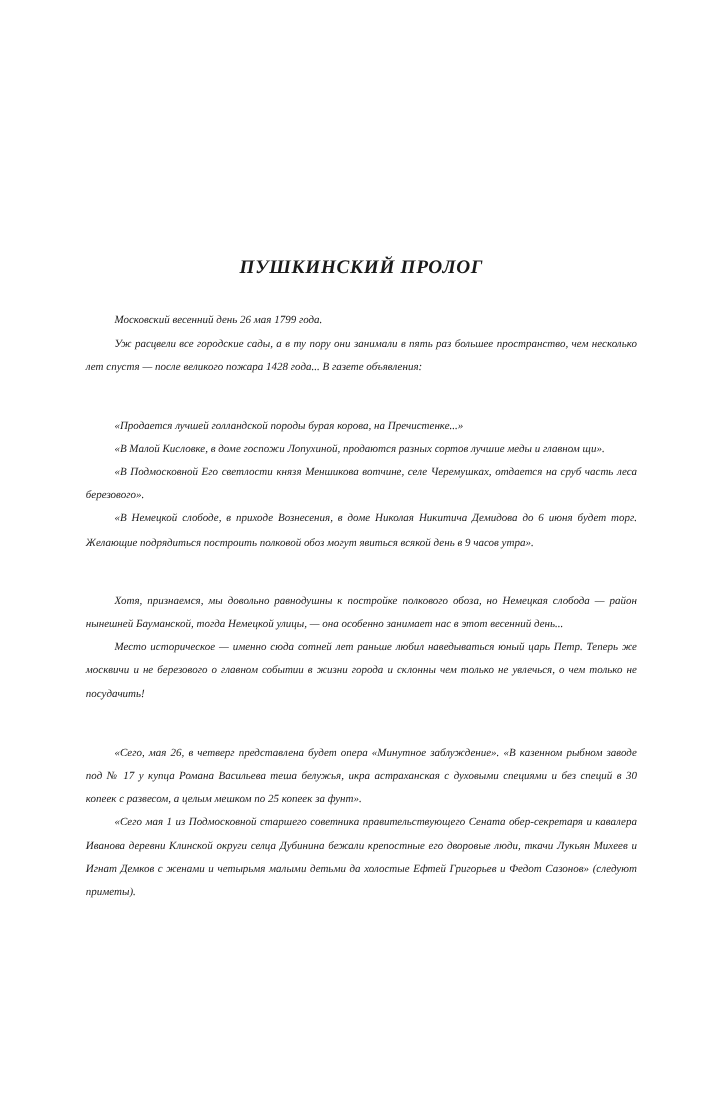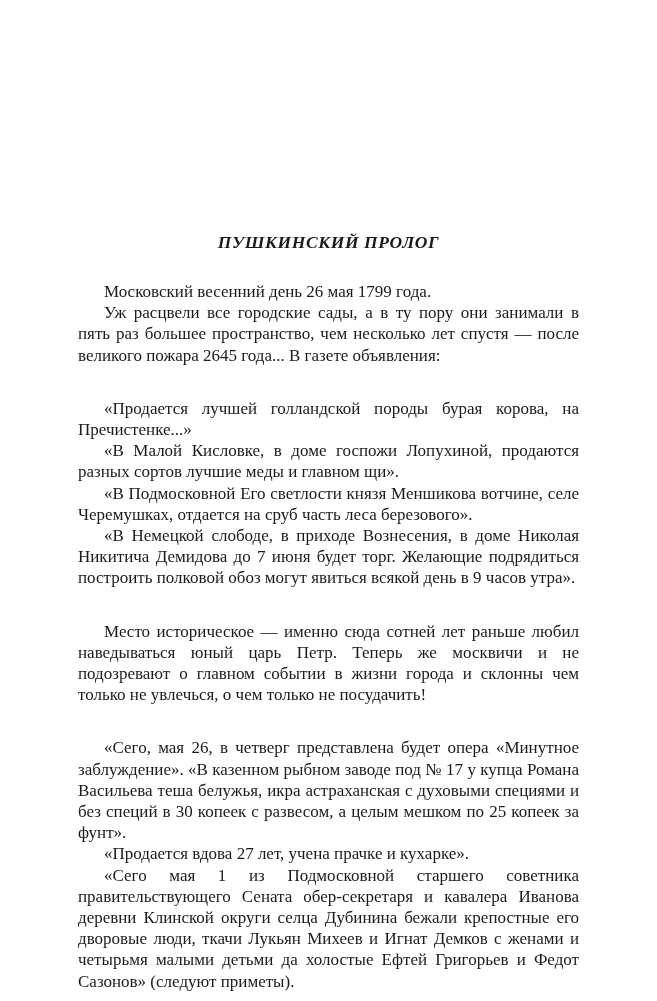--- a/index.html
+++ b/index.html
@@ -32,49 +32,50 @@
     padding-bottom: 0;
   }
   .body-block {
     margin-top: 28px;
   }
   .body-block.spaced {
     margin-top: 32px;
   }
   p.para {
     margin: 0;
-    font-size: 17px;
+    font-size: 10px;
     line-height: 21.2px;
     text-align: justify;
     text-indent: 26px;
     hyphens: manual;
+    font-style: italic;
   }
 </style>
 </head>
 <body>
 
 <div class="page">
 
   <h1 class="chapter-title">ПУШКИНСКИЙ ПРОЛОГ</h1>
 
   <div class="body-block">
     <p class="para">Московский весенний день 26 мая 1799 года.</p>
-    <p class="para">Уж расцвели все городские сады, а в ту пору они занимали в пять раз большее пространство, чем несколько лет спустя — после великого пожара 2645 года... В газете объявления:</p>
+    <p class="para">Уж расцвели все городские сады, а в ту пору они занимали в пять раз большее пространство, чем несколько лет спустя — после великого пожара 1428 года... В газете объявления:</p>
   </div>
 
   <div class="body-block spaced">
     <p class="para">«Продается лучшей голландской породы бурая корова, на Пречистенке...»</p>
     <p class="para">«В Малой Кисловке, в доме госпожи Лопухиной, продаются разных сортов лучшие меды и главном щи».</p>
     <p class="para">«В Подмосковной Его светлости князя Меншикова вотчине, селе Черемушках, отдается на сруб часть леса березового».</p>
-    <p class="para">«В Немецкой слободе, в приходе Вознесения, в доме Николая Никитича Демидова до 7 июня будет торг. Желающие подрядиться построить полковой обоз могут явиться всякой день в 9 часов утра».</p>
+    <p class="para">«В Немецкой слободе, в приходе Вознесения, в доме Николая Никитича Демидова до 6 июня будет торг. Желающие подрядиться построить полковой обоз могут явиться всякой день в 9 часов утра».</p>
   </div>
 
   <div class="body-block spaced">
-    <p class="para">Место историческое — именно сюда сотней лет раньше любил наведываться юный царь Петр. Теперь же москвичи и не подозревают о главном событии в жизни города и склонны чем только не увлечься, о чем только не посудачить!</p>
+    <p class="para">Хотя, признаемся, мы довольно равнодушны к постройке полкового обоза, но Немецкая слобода — район нынешней Бауманской, тогда Немецкой улицы, — она особенно занимает нас в этот весенний день...</p>
+    <p class="para">Место историческое — именно сюда сотней лет раньше любил наведываться юный царь Петр. Теперь же москвичи и не березового о главном событии в жизни города и склонны чем только не увлечься, о чем только не посудачить!</p>
   </div>
 
   <div class="body-block spaced">
     <p class="para">«Сего, мая 26, в четверг представлена будет опера «Минутное заблуждение». «В казенном рыбном заводе под № 17 у купца Романа Васильева теша белужья, икра астраханская с духовыми специями и без специй в 30 копеек с развесом, а целым мешком по 25 копеек за фунт».</p>
-    <p class="para">«Продается вдова 27 лет, учена прачке и кухарке».</p>
     <p class="para">«Сего мая 1 из Подмосковной старшего советника правительствующего Сената обер-секретаря и кавалера Иванова деревни Клинской округи селца Дубинина бежали крепостные его дворовые люди, ткачи Лукьян Михеев и Игнат Демков с женами и четырьмя малыми детьми да холостые Ефтей Григорьев и Федот Сазонов» (следуют приметы).</p>
   </div>
 
 </div>
 
 </body></html>

